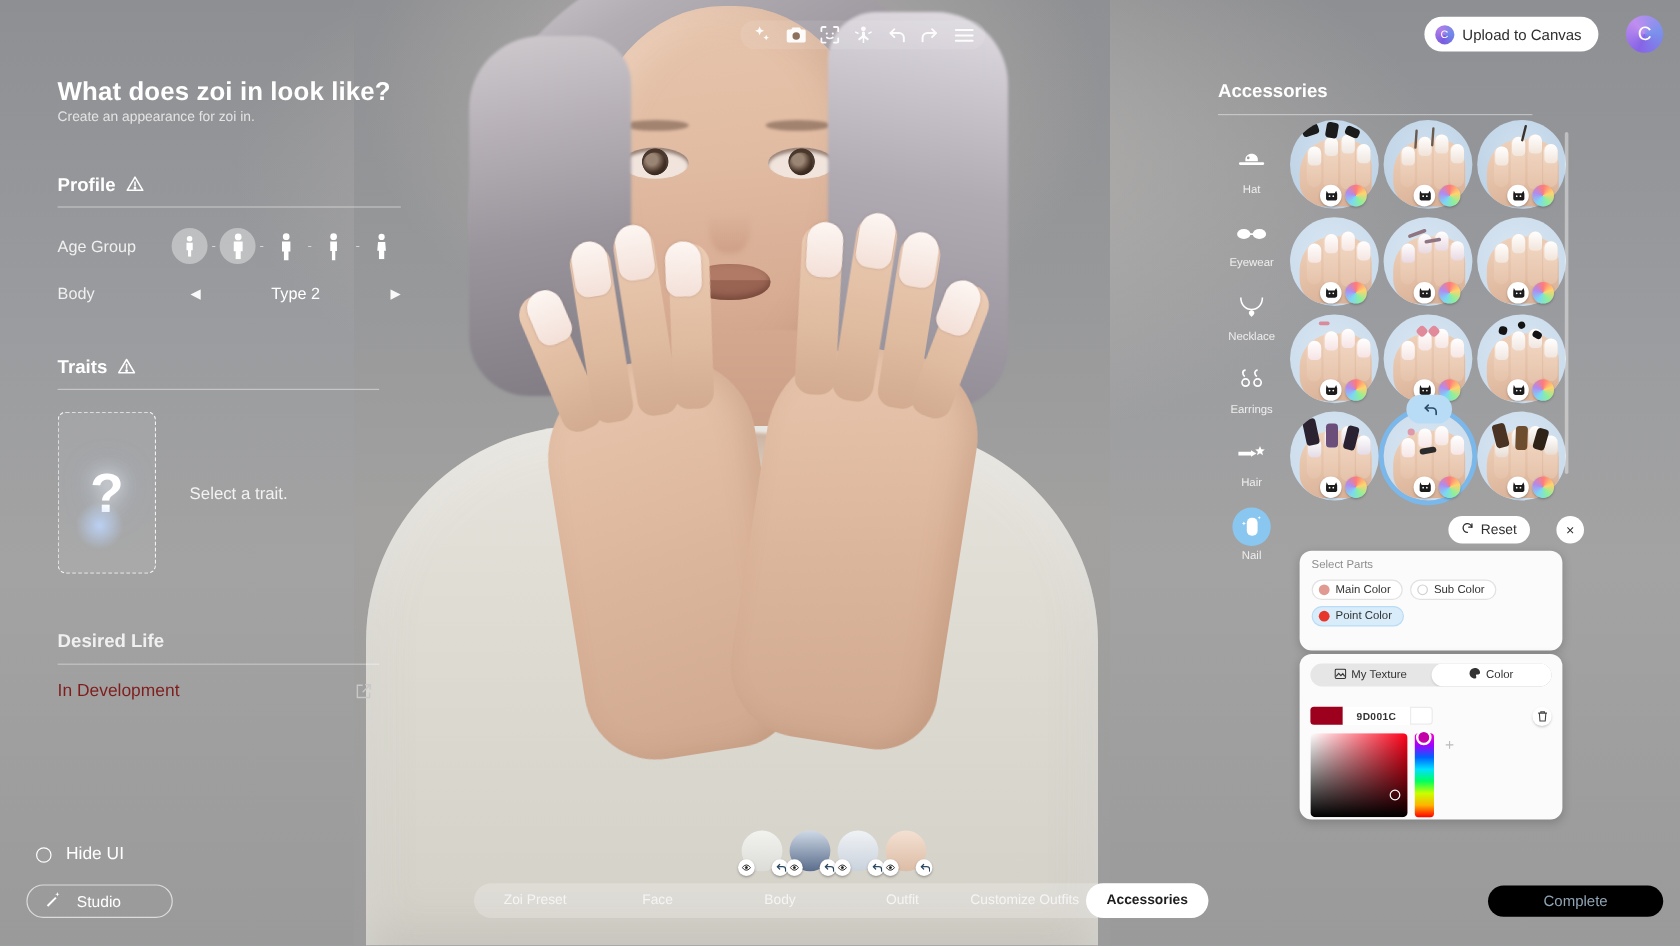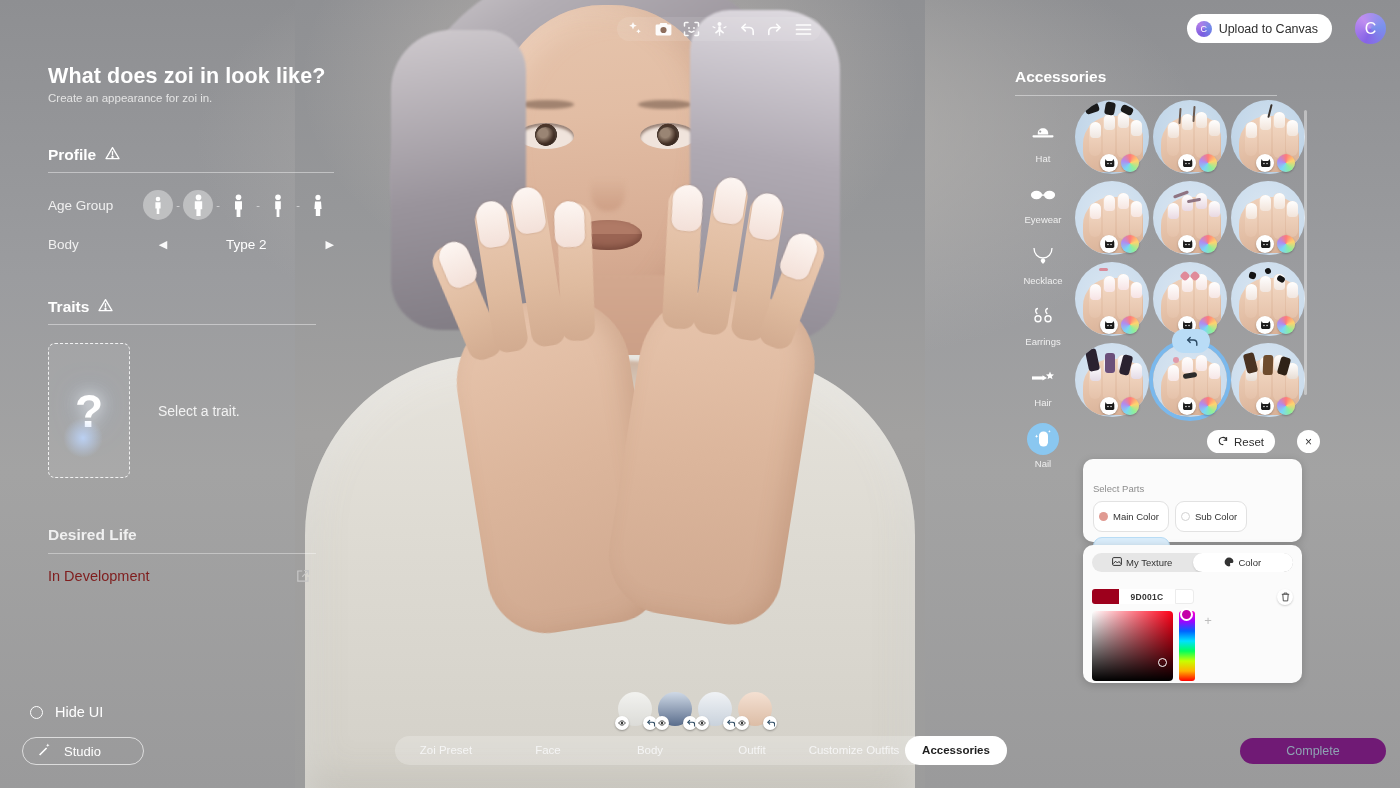--- a/index.html
+++ b/index.html
@@ -252,26 +252,26 @@
     height:23px; background:#fff; border-radius:12px; padding:0 11px;
     display:flex; align-items:center; gap:6px; font-size:11.5px; color:#2e2e2e;
   }
   .close-btn { width:23px; height:23px; border-radius:50%; background:#fff;
     display:flex; align-items:center; justify-content:center; font-size:12px; color:#333; }
 
   
   .cp-parts {
     position:absolute; left:1083px; top:459px; width:219px; height:83px;
     background:#fbfbfb; border-radius:10px; box-shadow:0 2px 8px rgba(0,0,0,.18);
-    padding:24px 10px;
+    padding:6px 10px;
   }
   .cp-label { font-size:9.5px; color:#8d8d8d; margin-bottom:7px; }
   .chip-row { display:flex; gap:6px; margin-bottom:5px; }
   .chip {
-    height:31px; border:1px solid #e2e2e2; border-radius:9px;
+    height:17px; border:1px solid #e2e2e2; border-radius:9px;
     display:flex; align-items:center; gap:5px; padding:0 9px 0 5px;
     font-size:9.5px; color:#333; background:#fff;
   }
   .chip.active { background:#d9ecfa; border-color:#b8dcf5; }
   .chip .dot { width:9px; height:9px; border-radius:50%; }
 
   .cp-color {
     position:absolute; left:1083px; top:545px; width:219px; height:138px;
     background:#fbfbfb; border-radius:10px; box-shadow:0 2px 8px rgba(0,0,0,.18);
     padding:8px 9px;
@@ -321,21 +321,21 @@
     background: rgba(255,255,255,.22); border-radius:15px;
     display:flex; align-items:center;
   }
   .tab { flex:1; text-align:center; font-size:11.5px; color:#f5f5f5; line-height:1.1;}
   .tab.active {
     background:#fff; color:#1e1e1e; height:29px; border-radius:15px;
     display:flex; align-items:center; justify-content:center; font-weight:bold;
   }
   .complete-btn {
     position:absolute; left:1240px; top:738px; width:146px; height:26px;
-    background:#701a75; border-radius:13px;
+    background:#000000; border-radius:13px;
     display:flex; align-items:center; justify-content:center;
     font-size:12.5px; color:#8fa3b3;
   }
 </style>
 </head>
 <body>
 
 <div id="app">
 
   <div class="viewport">

